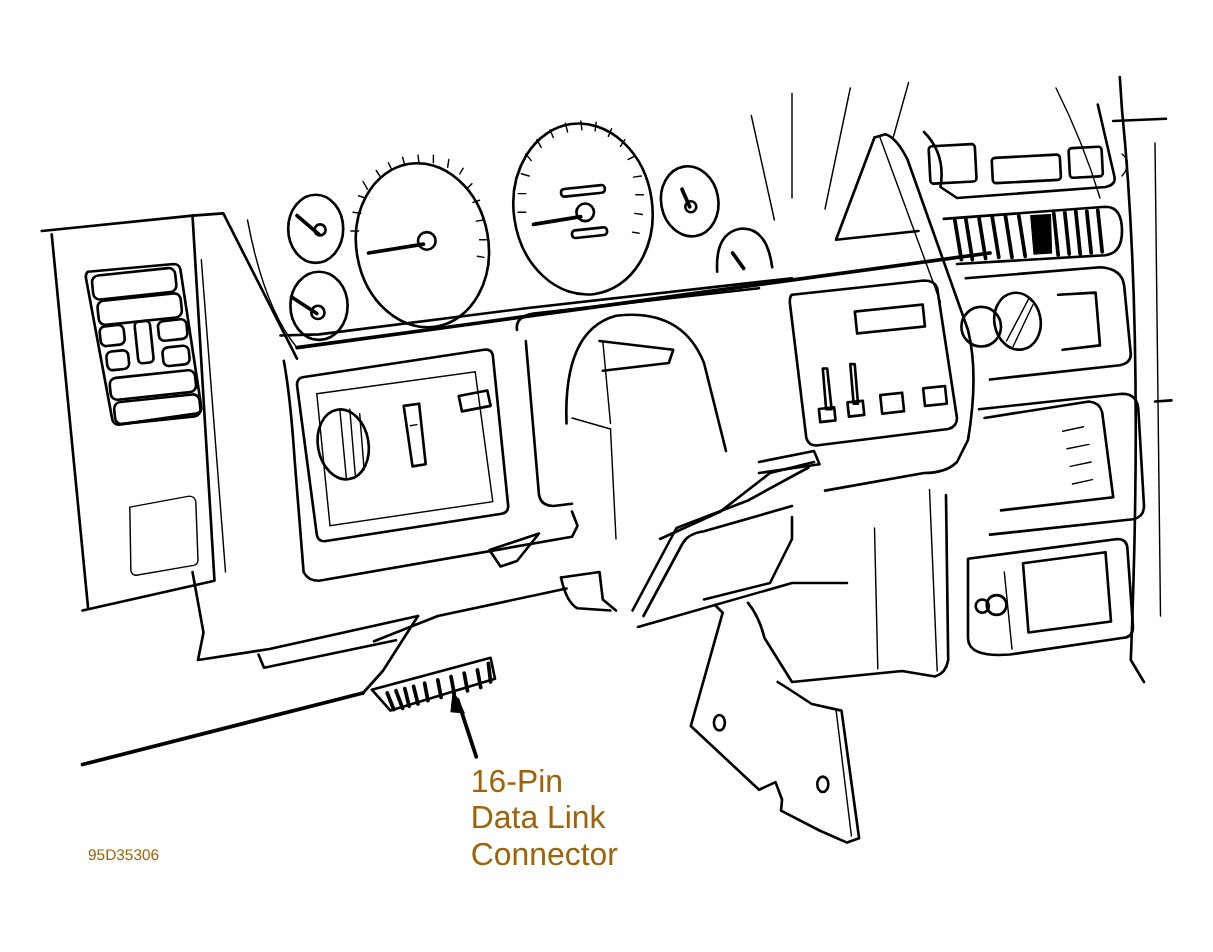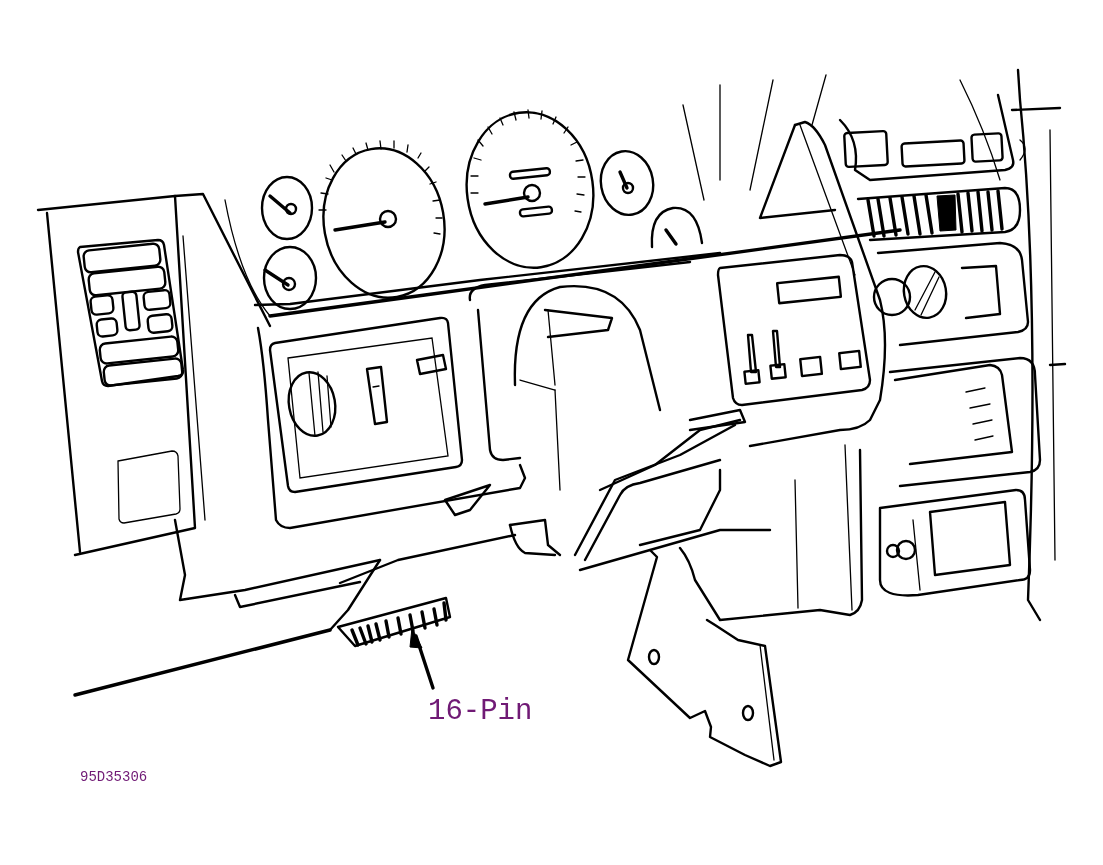--- a/index.html
+++ b/index.html
@@ -4,21 +4,21 @@
   <style>
     html, body { margin: 0; padding: 0; background: #ffffff; }
     body { width: 1103px; height: 865px; position: relative; overflow: hidden; }
     #diagram { position: absolute; left: 0; top: 0; width: 1103px; height: 865px; }
     #diagram .ln { fill: none; stroke: #000; stroke-width: 2.4; stroke-linejoin: round; stroke-linecap: round; }
     #diagram .th { fill: none; stroke: #000; stroke-width: 1.3; stroke-linecap: round; }
     #diagram .hv { fill: none; stroke: #000; stroke-width: 3.4; stroke-linecap: round; stroke-linejoin: round; }
     #diagram .fillw { fill: #fff; stroke: #000; stroke-width: 2.4; stroke-linejoin: round; }
     #diagram .fillb { fill: #000; stroke: #000; stroke-width: 1; }
     .label {
-      position: absolute; font-family: Liberation Mono, monospace; color: #701a75;
+      position: absolute; font-family: Liberation Sans, sans-serif; color: #a16207;
       font-size: 29px; line-height: 33px; white-space: nowrap;
     }
     #callout { left: 428px; top: 695px; }
     #callout div { height: 33px; }
     #fig-number { left: 80px; top: 764px; font-size: 14px; line-height: 26px; }
   </style>
 </head>
 <body>
 
 <svg id="diagram" viewBox="0 0 1103 865" xmlns="http://www.w3.org/2000/svg">
@@ -199,15 +199,17 @@
   </g>
 
   <g>
     <path class="hv" d="M433 688 L416 636"></path>
     <path class="fillb" d="M412 628 L422 648 L410 647 Z"></path>
   </g>
 </svg>
 
 <div id="callout" class="label">
   <div>16-Pin</div>
+  <div>Data Link</div>
+  <div>Connector</div>
 </div>
 
 <div id="fig-number" class="label">95D35306</div>
 
 </body></html>

